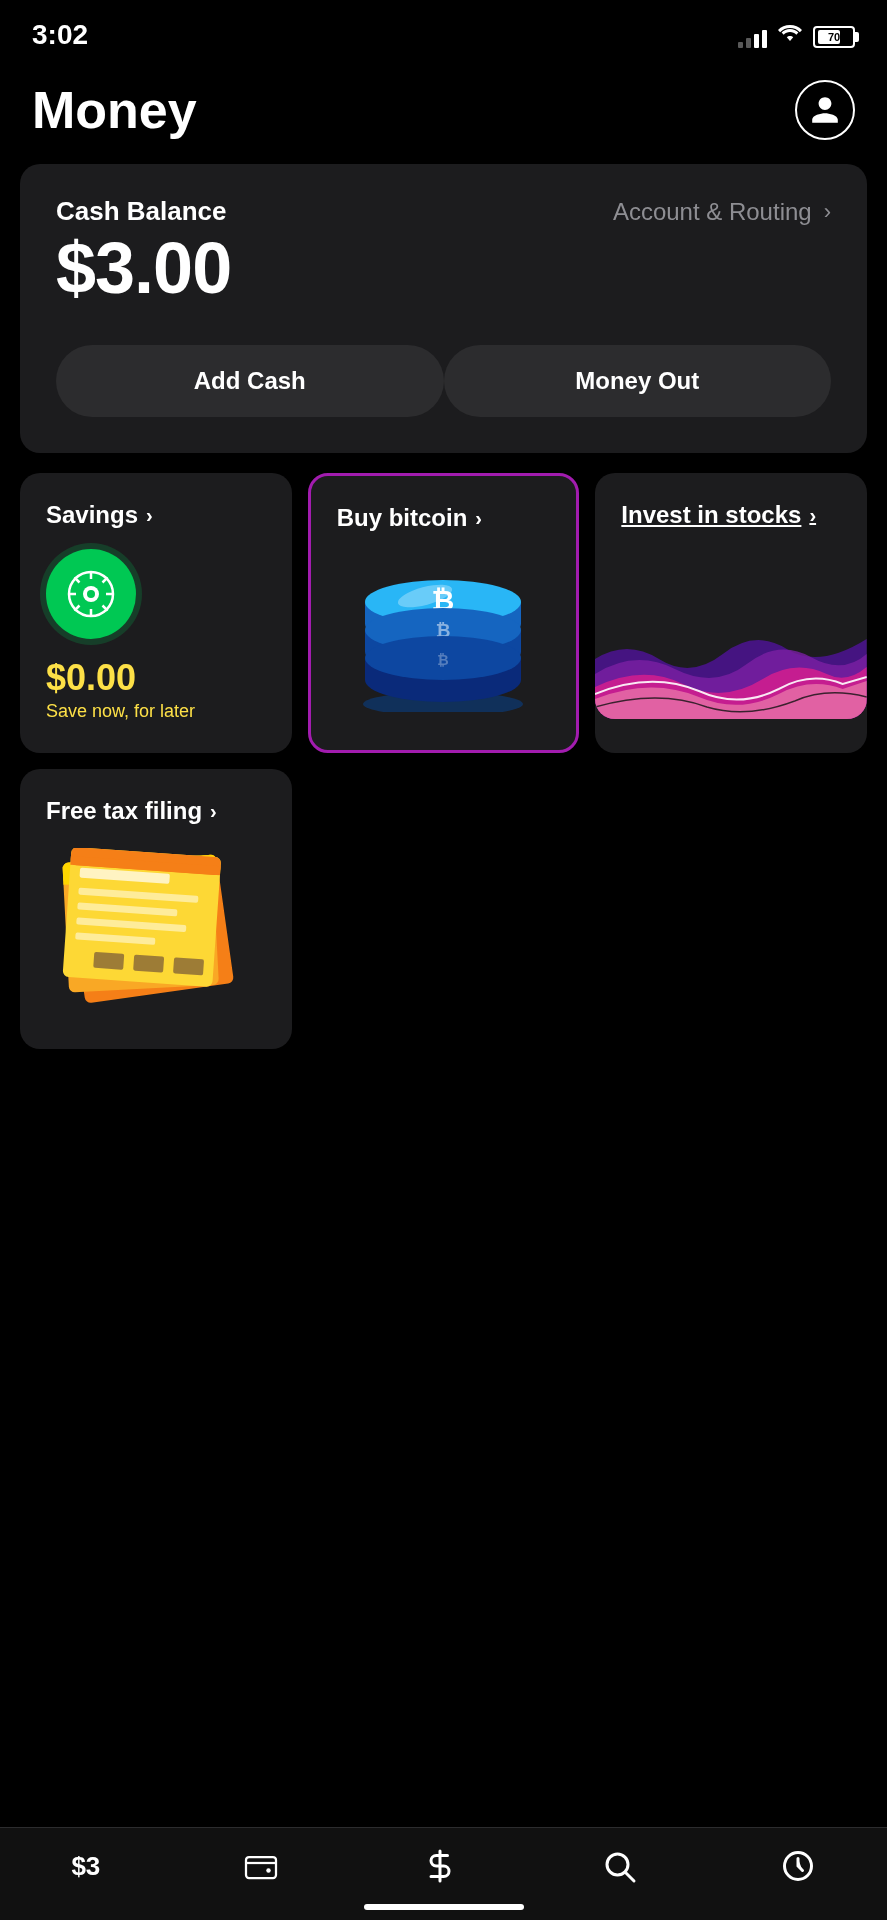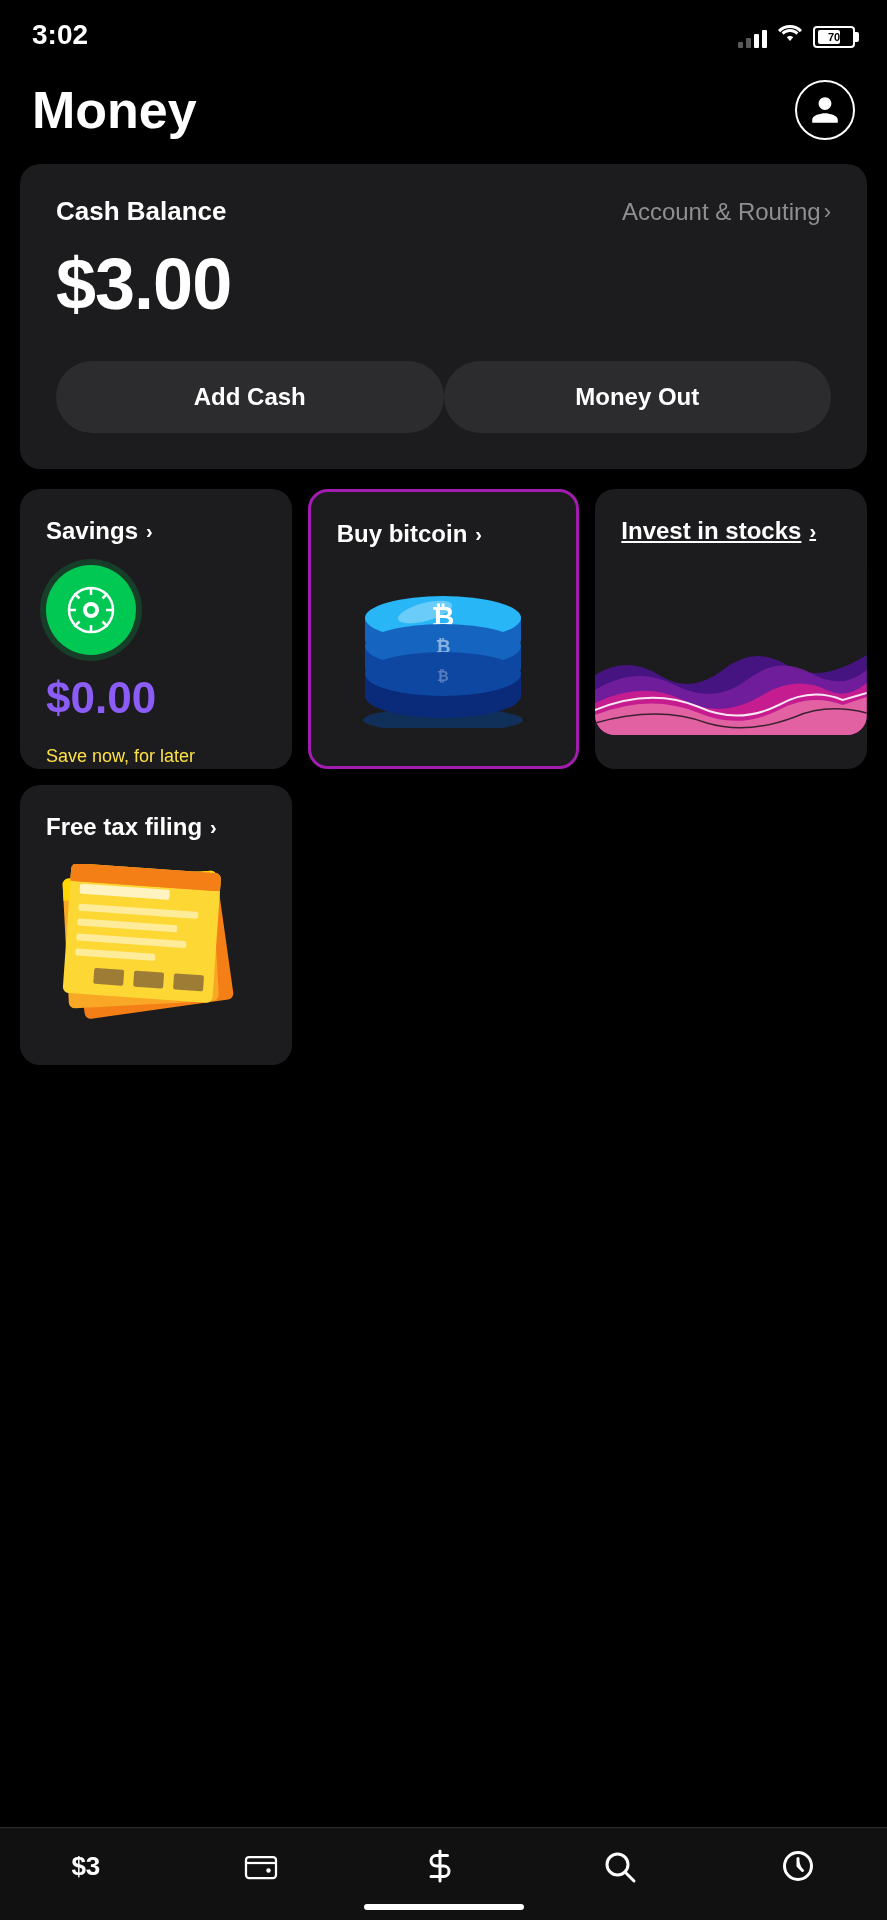--- a/index.html
+++ b/index.html
@@ -119,31 +119,30 @@
     .cash-balance-card {
       margin: 0 20px 20px;
       background: #1c1c1e;
       border-radius: 20px;
       padding: 32px 36px 36px;
     }
     .cash-balance-header {
       display: flex;
       justify-content: space-between;
       align-items: center;
-      margin-bottom: 16px;
     }
     .cash-balance-label {
       font-size: 26px;
       font-weight: 600;
       color: #fff;
     }
     .account-routing-link {
       display: flex;
       align-items: center;
-      gap: 3px;
+      gap: 12px;
       color: #8e8e93;
       font-size: 24px;
       cursor: pointer;
     }
     .chevron {
       font-size: 22px;
       color: #8e8e93;
     }
     .cash-amount {
       font-size: 72px;
@@ -212,24 +211,24 @@
       align-items: center;
       justify-content: center;
       margin-bottom: 18px;
       box-shadow: 0 0 0 6px rgba(0,200,83,0.2);
     }
     .savings-icon svg {
       width: 50px;
       height: 50px;
     }
     .savings-amount {
-      font-size: 44px;
+      font-size: 36px;
       font-weight: 700;
-      color: #8b5cf6;
-      margin-bottom: 23px;
+      color: #fde047;
+      margin-bottom: 2px;
     }
     .savings-sub {
       font-size: 18px;
       color: #fde047;
     }
 
     
     .bitcoin-illustration {
       position: relative;
       height: 160px;

